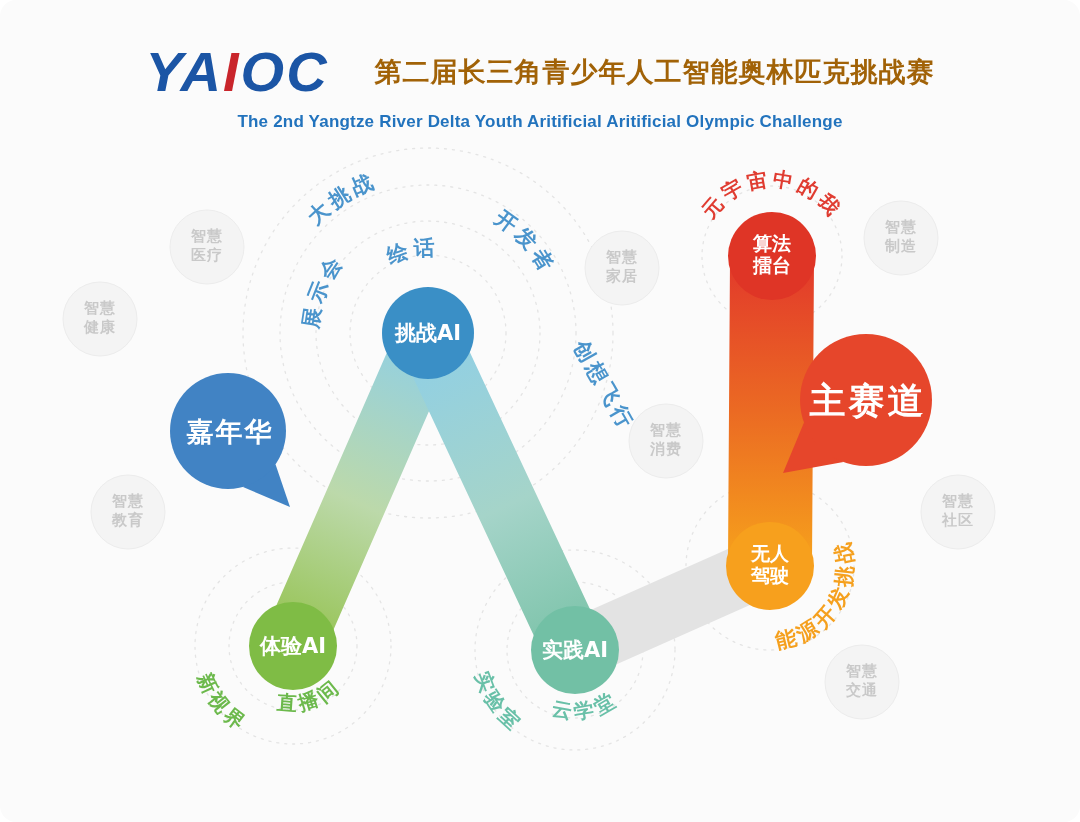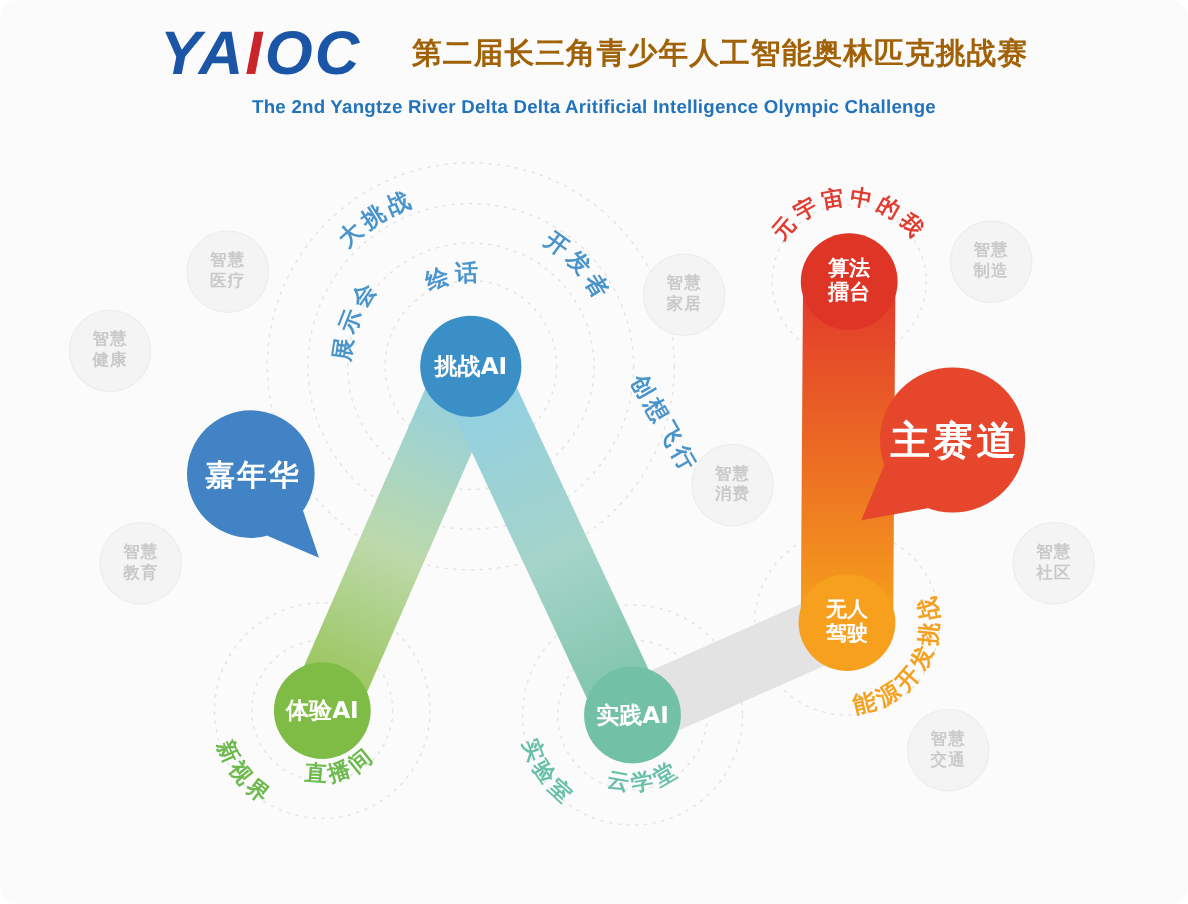--- a/index.html
+++ b/index.html
@@ -8,21 +8,21 @@
     width: 1080px;
     height: 822px;
     background: #fbfbfb;
     border-radius: 16px;
     overflow: hidden;
     font-family: "Liberation Sans", sans-serif;
   }
   .header {
     position: relative;
     z-index: 2;
-    padding-top: 20px;
+    padding-top: 44px;
     text-align: center;
   }
   .header-row {
     display: flex;
     justify-content: center;
     align-items: center;
     gap: 46px;
   }
   .logo {
     font-family: "Liberation Sans", sans-serif;
@@ -63,21 +63,21 @@
 </head>
 <body>
 
 <div class="page">
 
   <header class="header">
     <div class="header-row">
       <div class="logo"><span class="logo-blue">YA</span><span class="logo-red">I</span><span class="logo-blue">OC</span></div>
       <h1 class="title-cn">第二届长三角青少年人工智能奥林匹克挑战赛</h1>
     </div>
-    <div class="subtitle-en">The 2nd Yangtze River Delta Delta Aritificial Intelligence Olympic Challenge</div>
+    <div class="subtitle-en">The 2nd Yangtze River Delta Youth Aritificial Aritificial Olympic Challenge</div>
   </header>
 
   <svg class="diagram" width="1080" height="822" viewBox="0 0 1080 822">
     <defs>
       <linearGradient id="gradLeft" gradientUnits="userSpaceOnUse" x1="296" y1="638" x2="428" y2="336">
         <stop offset="0%" stop-color="#96c353"></stop>
         <stop offset="45%" stop-color="#bcd9aa"></stop>
         <stop offset="100%" stop-color="#8fcfe6"></stop>
       </linearGradient>
       <linearGradient id="gradRight" gradientUnits="userSpaceOnUse" x1="428" y1="336" x2="572" y2="644">

